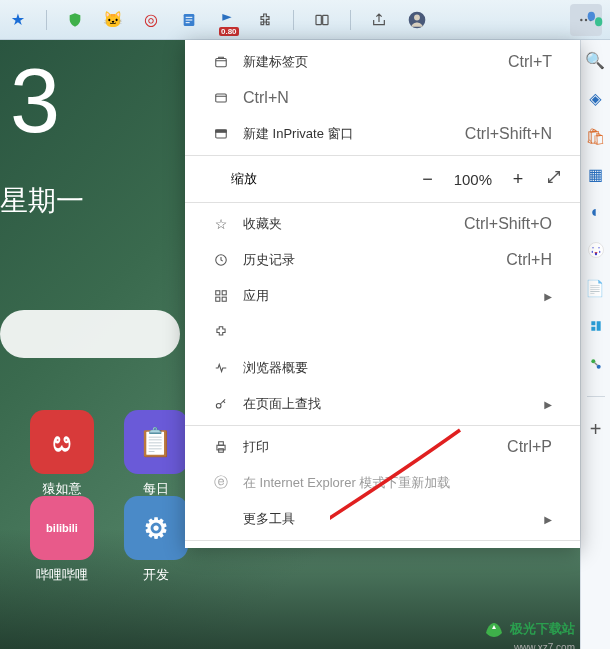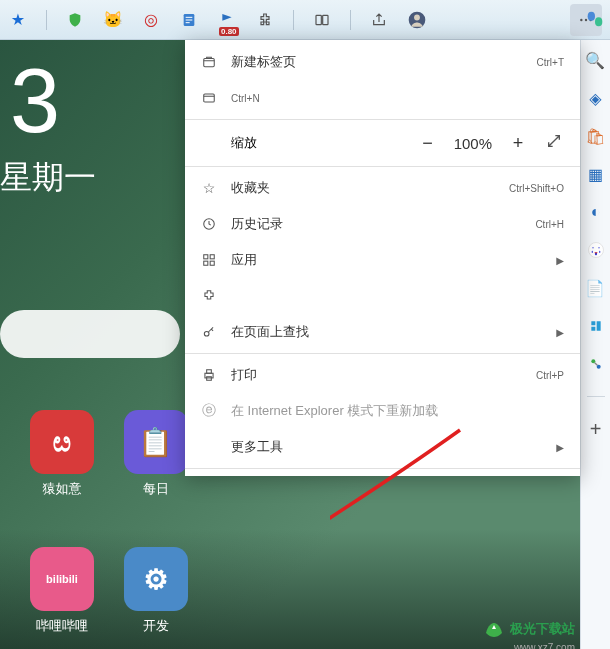--- a/index.html
+++ b/index.html
@@ -4,33 +4,33 @@
 <style>
 *{margin:0;padding:0;box-sizing:border-box;font-family:"Microsoft YaHei","Segoe UI",sans-serif}
 body{width:610px;height:649px;overflow:hidden;position:relative;background:#e8f0f0}
 .toolbar{height:40px;background:linear-gradient(#eaf3f8,#d8e8f2);display:flex;align-items:center;padding:0 8px;gap:18px;border-bottom:1px solid #c0d0dd}
 .tb-icon{width:20px;height:20px;display:flex;align-items:center;justify-content:center;font-size:16px;cursor:pointer;position:relative}
 .tb-sep{width:1px;height:20px;background:#b5c5d2}
 .badge{position:absolute;bottom:-6px;left:2px;background:#c73030;color:#fff;font-size:8px;padding:0 2px;border-radius:2px;font-weight:bold}
 .more-btn{width:32px;height:32px;background:#d0dae4;border-radius:4px;display:flex;align-items:center;justify-content:center;margin-left:auto}
 .main{position:absolute;top:40px;left:0;right:30px;bottom:0;background:linear-gradient(135deg,#2a5540 0%,#3a6a4e 30%,#5a8a6e 70%);overflow:hidden}
 .big-num{position:absolute;top:10px;left:10px;color:#fff;font-size:90px;font-weight:300}
-.weekday{position:absolute;top:116px;left:0;color:#fff;font-size:32px}
+.weekday{position:absolute;top:142px;left:0;color:#fff;font-size:28px}
 .search-bar{position:absolute;top:270px;left:0;width:180px;height:48px;background:rgba(255,255,255,0.9);border-radius:24px}
 .tiles{position:absolute;top:370px;left:30px;display:flex;gap:30px}
 .tile{display:flex;flex-direction:column;align-items:center;gap:6px}
 .tile-box{width:64px;height:64px;border-radius:14px;display:flex;align-items:center;justify-content:center;font-size:28px;color:#fff;font-weight:bold}
 .tile-label{color:#fff;font-size:13px}
-.tiles2{position:absolute;top:507px;left:30px;display:flex;gap:30px}
+.tiles2{position:absolute;top:456px;left:30px;display:flex;gap:30px}
 .menu{position:absolute;top:40px;left:185px;width:395px;background:#fff;box-shadow:0 4px 20px rgba(0,0,0,0.3);padding:4px 0;z-index:10}
-.mi{display:flex;align-items:center;height:36px;padding:0 16px;cursor:pointer;gap:14px;font-size:13px;color:#333}
+.mi{display:flex;align-items:center;height:36px;padding:0 28px;cursor:pointer;gap:14px;font-size:13px;color:#333}
 .mi.dis{color:#999}
 .mi .ico{width:16px;display:flex;justify-content:center;font-size:14px;color:#555}
 .mi .lbl{flex:1}
-.mi .sc{font-size:10px;color:#666}
+.mi .sc{font-size:16px;color:#666}
 .mi .arr{font-size:10px;color:#666}
 .sep{height:1px;background:#e0e0e0;margin:3px 0}
 .zoom-row{display:flex;align-items:center;height:40px;padding:0 16px;gap:14px}
 .zoom-row .ico{width:16px}
 .zoom-row .lbl{flex:1;font-size:13px}
 .zoom-ctrl{display:flex;align-items:center;gap:16px;font-size:15px;color:#333}
 .zoom-btn{width:20px;text-align:center;cursor:pointer;font-size:18px}
 .sidebar{position:absolute;top:40px;right:0;width:30px;bottom:0;background:#f5f8fb;border-left:1px solid #d5dde5;display:flex;flex-direction:column;align-items:center;padding-top:10px;gap:18px}
 .sb-ico{width:20px;height:20px;font-size:16px;cursor:pointer;display:flex;align-items:center;justify-content:center}
 .copilot{position:absolute;top:6px;right:2px;width:26px;height:26px;display:flex;align-items:center;justify-content:center}
@@ -145,20 +145,30 @@
   </div>
   <div class="mi">
     <span class="ico">
         <svg width="14" height="14" viewBox="0 0 24 24" fill="none" stroke="#555" stroke-width="1.8">
           <rect x="3" y="5" width="18" height="14" rx="2"></rect>
           <path d="M3 9h18"></path>
         </svg>
       </span>
     <span class="sc">Ctrl+N</span>
   </div>
+  <div class="mi">
+    <span class="ico">
+        <svg width="14" height="14" viewBox="0 0 24 24" fill="none" stroke="#555" stroke-width="1.8">
+          <rect x="3" y="5" width="18" height="14" rx="2"></rect>
+          <rect x="3" y="5" width="18" height="4" fill="#555"></rect>
+        </svg>
+      </span>
+    <span class="lbl">新建 InPrivate 窗口</span>
+    <span class="sc">Ctrl+Shift+N</span>
+  </div>
   <div class="sep"></div>
   <div class="zoom-row">
     <span class="ico"></span>
     <span class="lbl">缩放</span>
     <div class="zoom-ctrl">
       <span class="zoom-btn">−</span>
       <span>100%</span>
       <span class="zoom-btn">+</span>
       <span class="zoom-btn"><svg width="16" height="16" viewBox="0 0 24 24" fill="none" stroke="#555" stroke-width="2">
             <path d="M4 20L20 4M14 4h6v6M10 20H4v-6"></path>
@@ -196,20 +206,28 @@
   <div class="mi">
     <span class="ico">
         <svg width="14" height="14" viewBox="0 0 24 24" fill="none" stroke="#555" stroke-width="1.8">
           <path d="M9 3h6v4h4v6h-4v4H9v-4H5V7h4V3z"></path>
         </svg>
       </span>
   </div>
   <div class="mi">
     <span class="ico">
         <svg width="14" height="14" viewBox="0 0 24 24" fill="none" stroke="#555" stroke-width="1.8">
+          <path d="M3 12h4l2-6 4 12 2-6h6"></path>
+        </svg>
+      </span>
+    <span class="lbl">浏览器概要</span>
+  </div>
+  <div class="mi">
+    <span class="ico">
+        <svg width="14" height="14" viewBox="0 0 24 24" fill="none" stroke="#555" stroke-width="1.8">
           <circle cx="8" cy="15" r="4"></circle>
           <path d="M11 12l8-8M16 7l3 3"></path>
         </svg>
       </span>
     <span class="lbl">在页面上查找</span>
     <span class="arr">▶</span>
   </div>
   <div class="sep"></div>
   <div class="mi">
     <span class="ico">

